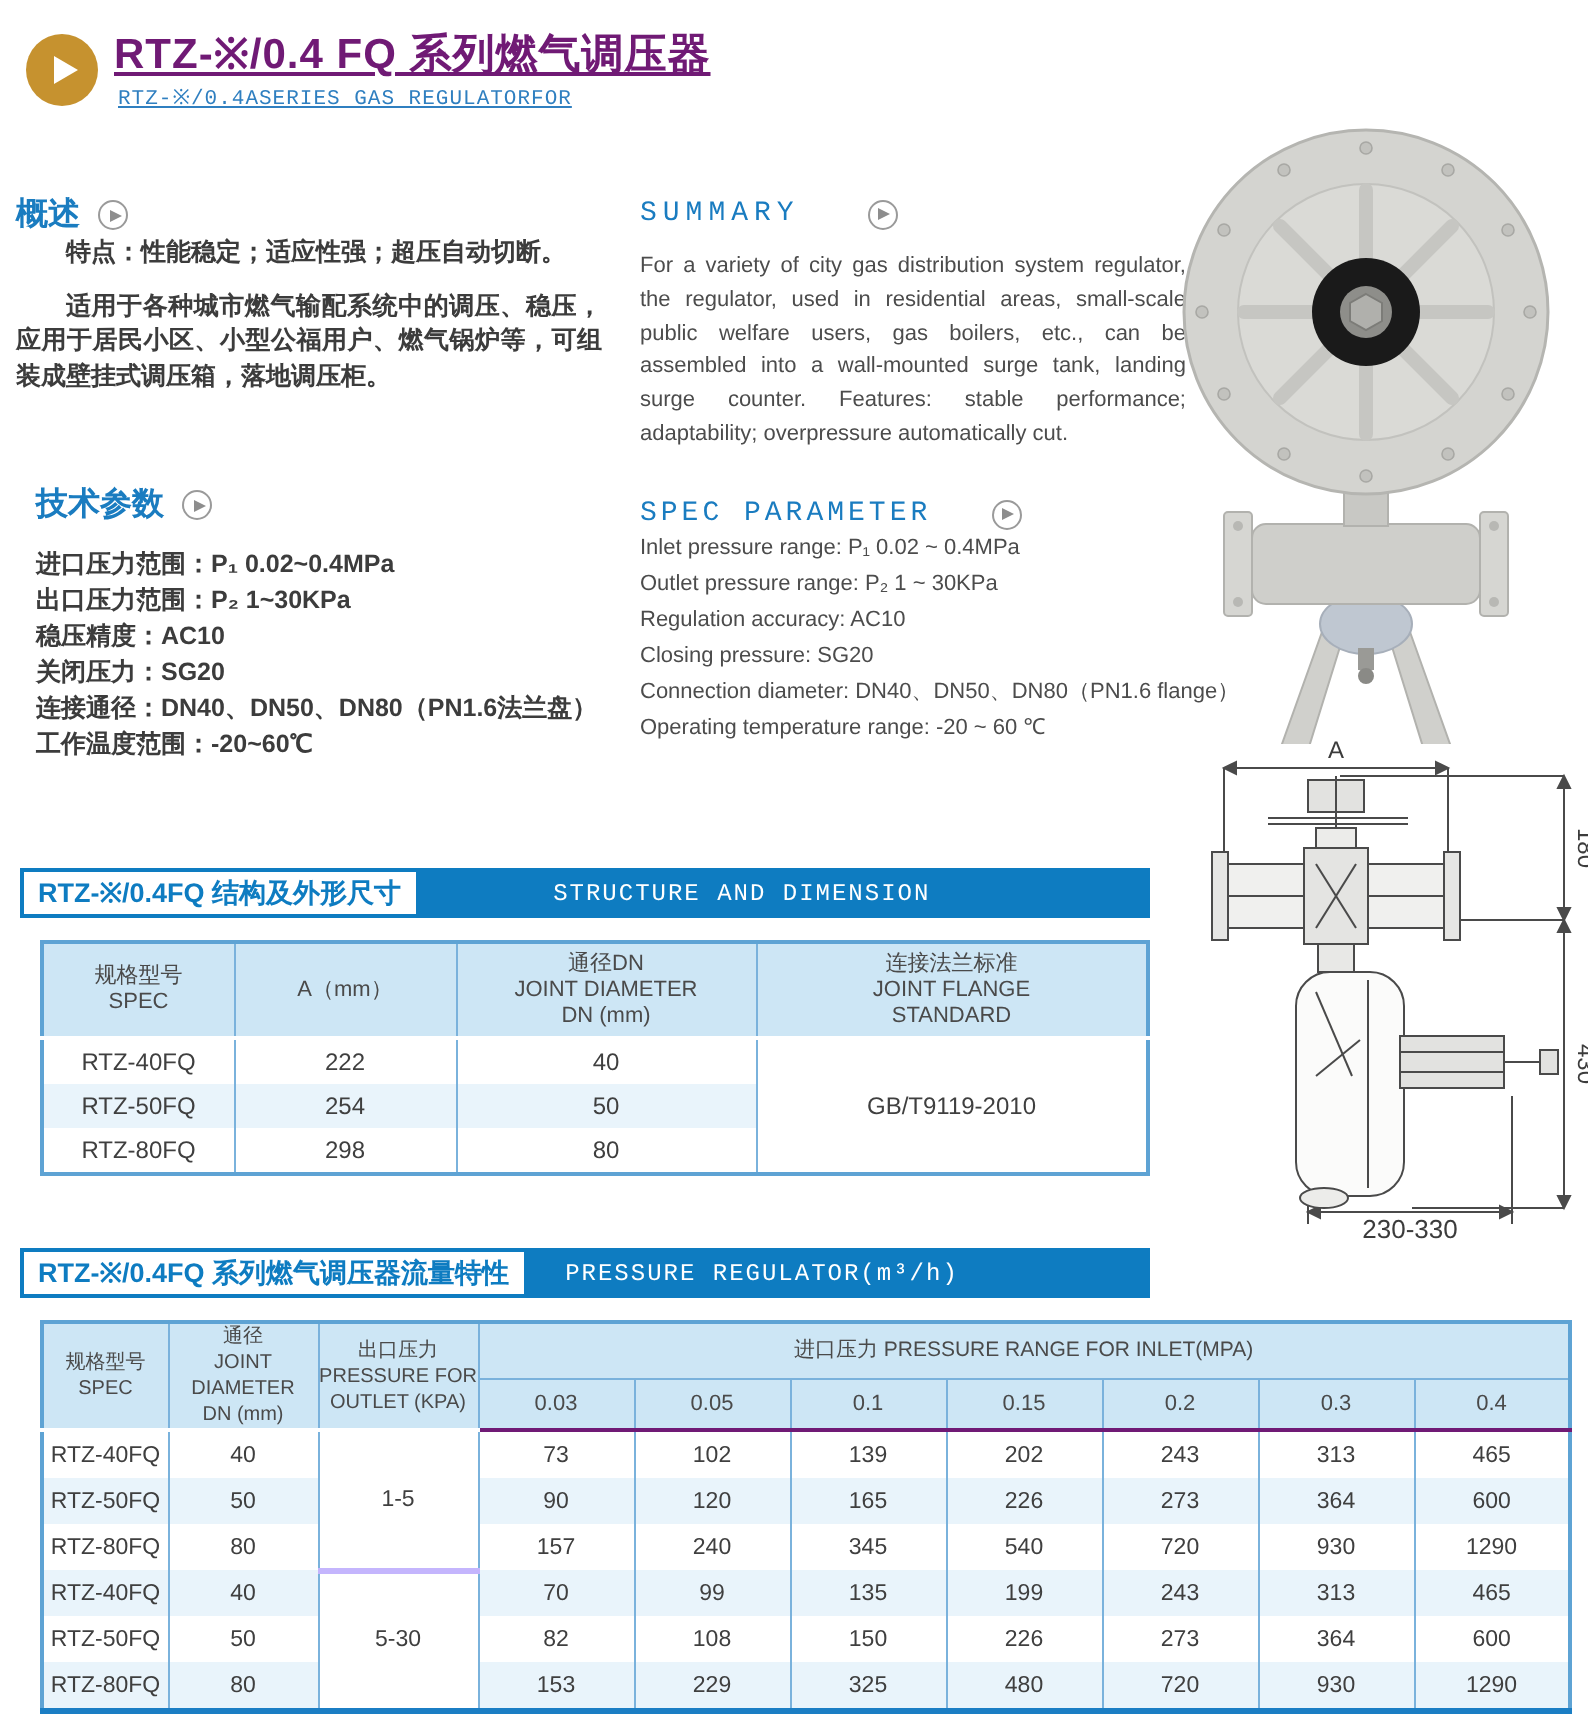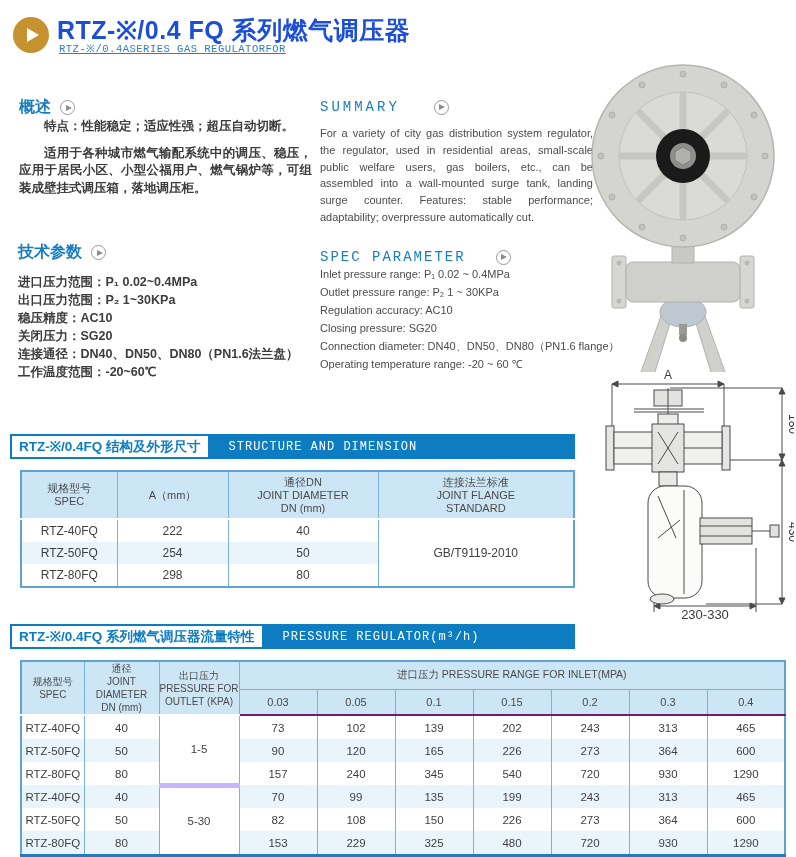--- a/index.html
+++ b/index.html
@@ -7,21 +7,21 @@
     width:796px;height:857px;position:relative;background:#ffffff;
     font-family:"Liberation Sans", sans-serif;overflow:hidden;color:#3c3c3c;
   }
   .mono{font-family:"Liberation Mono", monospace;}
 
   
   .badge{position:absolute;left:13px;top:17px;width:36px;height:36px;border-radius:50%;
     background:#c6922f;display:flex;align-items:center;justify-content:center;}
   .badge .tri{width:0;height:0;border-left:12px solid #fff;border-top:7px solid transparent;
     border-bottom:7px solid transparent;margin-left:4px;}
-  .page-title{position:absolute;left:57px;top:12px;font-size:25px;font-weight:bold;color:#1d4ed8;letter-spacing:0.5px;}
+  .page-title{position:absolute;left:57px;top:12px;font-size:21px;font-weight:bold;color:#701a75;letter-spacing:0.5px;text-decoration:underline;}
   .page-subtitle{position:absolute;left:59px;top:41px;font-size:10.5px;color:#2f7fc0;letter-spacing:0.5px;text-decoration:underline;}
 
   
   .h-cn{color:#1a7cc0;font-weight:bold;font-size:16px;display:flex;align-items:center;gap:9px;}
   .h-en{color:#1a7cc0;font-size:14px;letter-spacing:3px;display:flex;align-items:center;}
   .mini-play{width:13px;height:13px;border:1.5px solid #9a9a9a;border-radius:50%;
     display:inline-flex;align-items:center;justify-content:center;flex:0 0 auto;}
   .mini-play .tri{width:0;height:0;border-left:6px solid #8d8d8d;border-top:3.5px solid transparent;
     border-bottom:3.5px solid transparent;margin-left:2px;}
 
@@ -56,34 +56,34 @@
   #table1 .merged{background:#fff;font-size:12px;}
 
   #table2{left:20px;top:660px;width:762px;border:2px solid #5ea3d4;border-bottom:3px solid #1b7ec4;}
   #table2 th{font-size:10px;}
   #table2 th.span2{height:52px;border-bottom:2px solid #ffffff;}
   #table2 th.inlet{height:26px;font-size:10.5px;border-bottom:1px solid #7ab2dc;}
   #table2 th.num{height:24px;font-size:11px;border-bottom:2px solid #701a75;}
   #table2 td{height:23px;font-size:11.5px;}
   #table2 tbody tr:nth-child(even){background:#e9f4fb;}
   #table2 .outlet-cell{background:#fff;font-size:11.5px;}
-  #table2 .outlet-cell.first{border-bottom:5px solid #c4b5fd;}
+  #table2 .outlet-cell.first{border-bottom:3px solid #c4b5fd;}
 
   svg text{font-family:"Liberation Sans", sans-serif;fill:#3c3c3c;}
 </style>
 </head>
 <body>
 
 <div class="badge">
   <span class="tri"></span>
 </div>
 <div class="page-title">RTZ-※/0.4 FQ 系列燃气调压器</div>
 <div class="page-subtitle mono">RTZ-※/0.4ASERIES GAS REGULATORFOR</div>
 
-<div class="block" style="left:19px;top:97px;width:293px;">
+<div class="block" style="left:8px;top:97px;width:293px;">
   <div class="h-cn">
     <span>概述</span>
     <span class="mini-play">
         <span class="tri"></span>
       </span>
   </div>
   <p class="cn-text indent" style="margin-top:0;">特点：性能稳定；适应性强；超压自动切断。</p>
   <p class="cn-text indent" style="margin-top:9px;">适用于各种城市燃气输配系统中的调压、稳压，应用于居民小区、小型公福用户、燃气锅炉等，可组装成壁挂式调压箱，落地调压柜。</p>
 </div>
 
@@ -235,21 +235,21 @@
     <line x1="156" y1="163" x2="176" y2="163"></line>
     <rect x="174" y="157" width="9" height="12" fill="#e2e2e0"></rect>
     <ellipse cx="66" cy="231" rx="12" ry="5" fill="#ececea"></ellipse>
   </g>
   <text x="72" y="11" font-size="12" text-anchor="middle">A</text>
   <text x="193" y="56" font-size="12" text-anchor="middle" transform="rotate(90 193 56)">180</text>
   <text x="193" y="164" font-size="12" text-anchor="middle" transform="rotate(90 193 164)">430</text>
   <text x="109" y="251" font-size="13" text-anchor="middle">230-330</text>
 </svg>
 
-<div class="section-bar" style="top:434px;">
+<div class="section-bar" style="top:434px;gap:48px;">
   <span class="bar-label-cn">RTZ-※/0.4FQ 结构及外形尺寸</span>
   <span class="bar-label-en mono">STRUCTURE AND DIMENSION</span>
 </div>
 
 <table id="table1">
   <colgroup>
       <col style="width:96px">
       <col style="width:111px">
       <col style="width:150px">
       <col style="width:196px">

